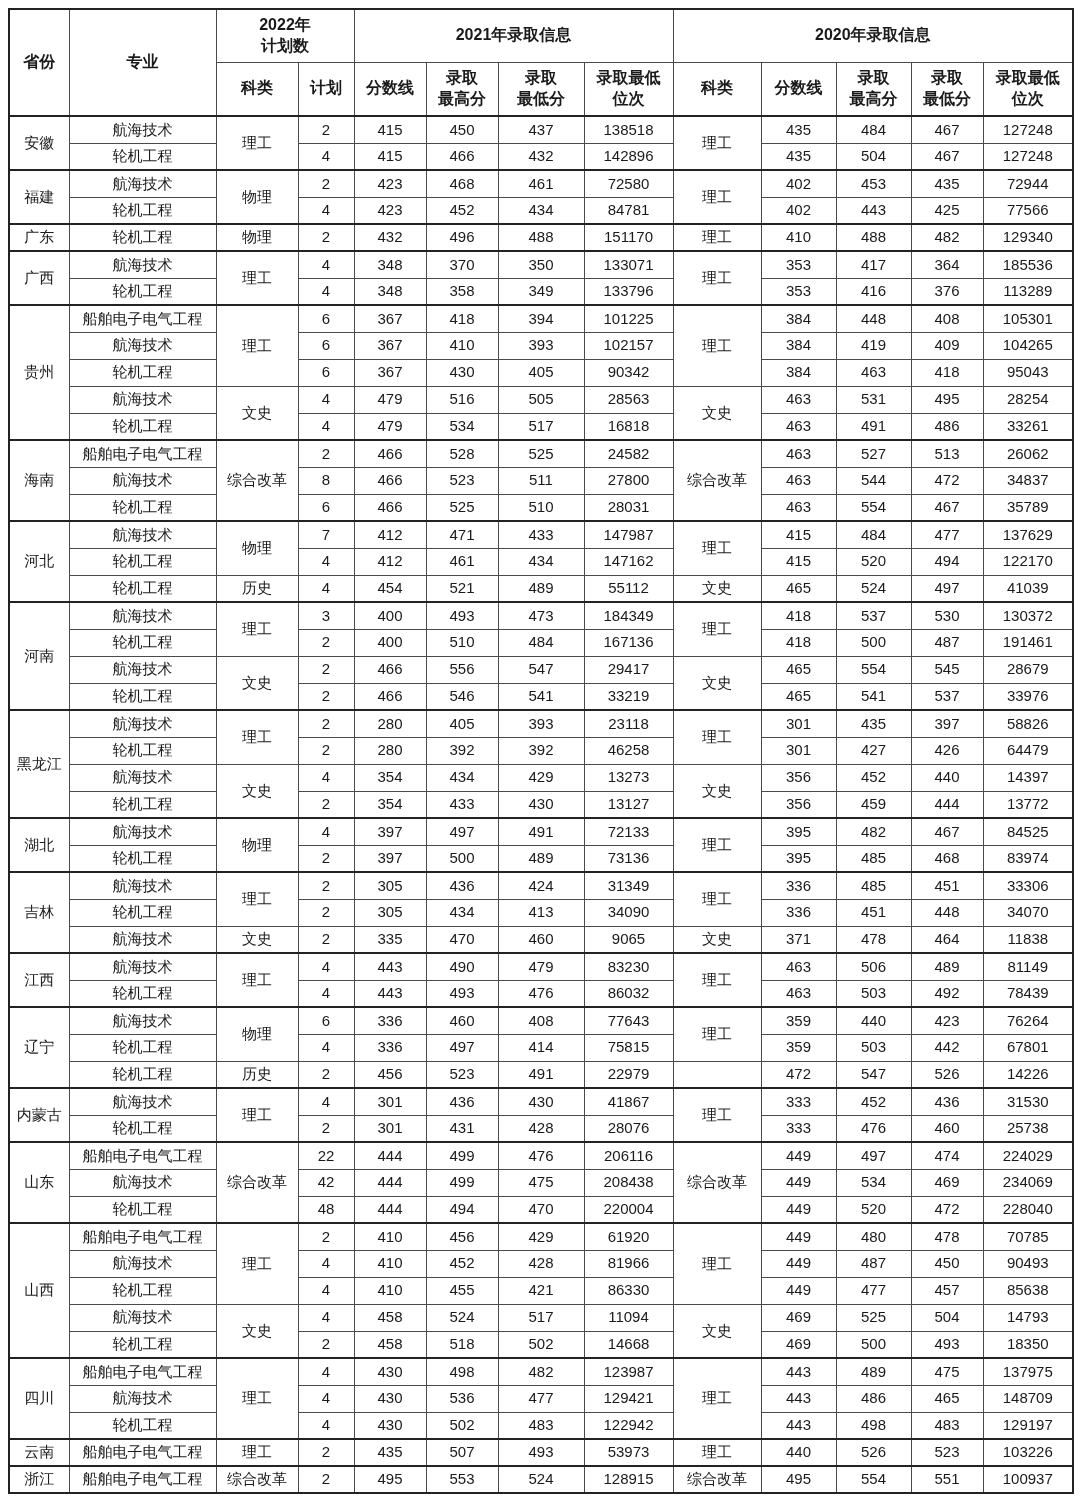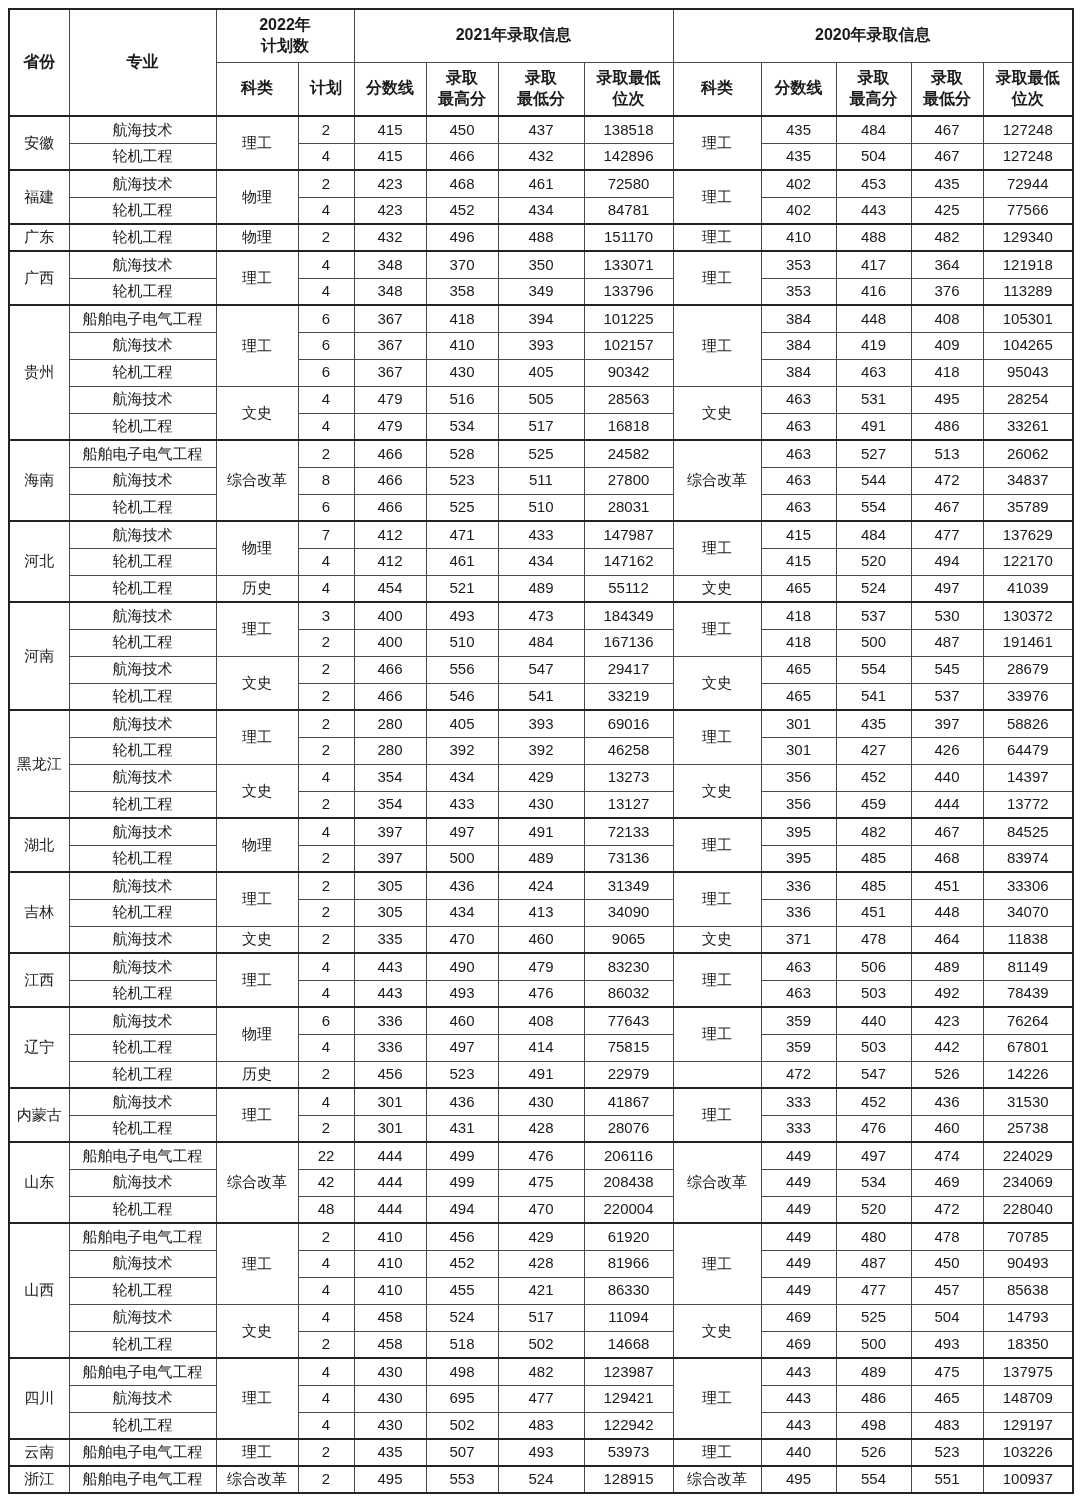--- a/index.html
+++ b/index.html
@@ -165,21 +165,21 @@
           <td rowspan="2">理工</td>
           <td>4</td>
           <td>348</td>
           <td>370</td>
           <td>350</td>
           <td>133071</td>
           <td rowspan="2">理工</td>
           <td>353</td>
           <td>417</td>
           <td>364</td>
-          <td>121918</td>
+          <td>185536</td>
         </tr>
         <tr>
           <td>轮机工程</td>
           <td>4</td>
           <td>348</td>
           <td>358</td>
           <td>349</td>
           <td>133796</td>
           <td>353</td>
           <td>416</td>
@@ -385,21 +385,21 @@
           <td>33976</td>
         </tr>
         <tr class="group-first">
           <td rowspan="4">黑龙江</td>
           <td>航海技术</td>
           <td rowspan="2">理工</td>
           <td>2</td>
           <td>280</td>
           <td>405</td>
           <td>393</td>
-          <td>69016</td>
+          <td>23118</td>
           <td rowspan="2">理工</td>
           <td>301</td>
           <td>435</td>
           <td>397</td>
           <td>58826</td>
         </tr>
         <tr>
           <td>轮机工程</td>
           <td>2</td>
           <td>280</td>
@@ -716,21 +716,21 @@
           <td rowspan="3">理工</td>
           <td>443</td>
           <td>489</td>
           <td>475</td>
           <td>137975</td>
         </tr>
         <tr>
           <td>航海技术</td>
           <td>4</td>
           <td>430</td>
-          <td>695</td>
+          <td>536</td>
           <td>477</td>
           <td>129421</td>
           <td>443</td>
           <td>486</td>
           <td>465</td>
           <td>148709</td>
         </tr>
         <tr>
           <td>轮机工程</td>
           <td>4</td>

